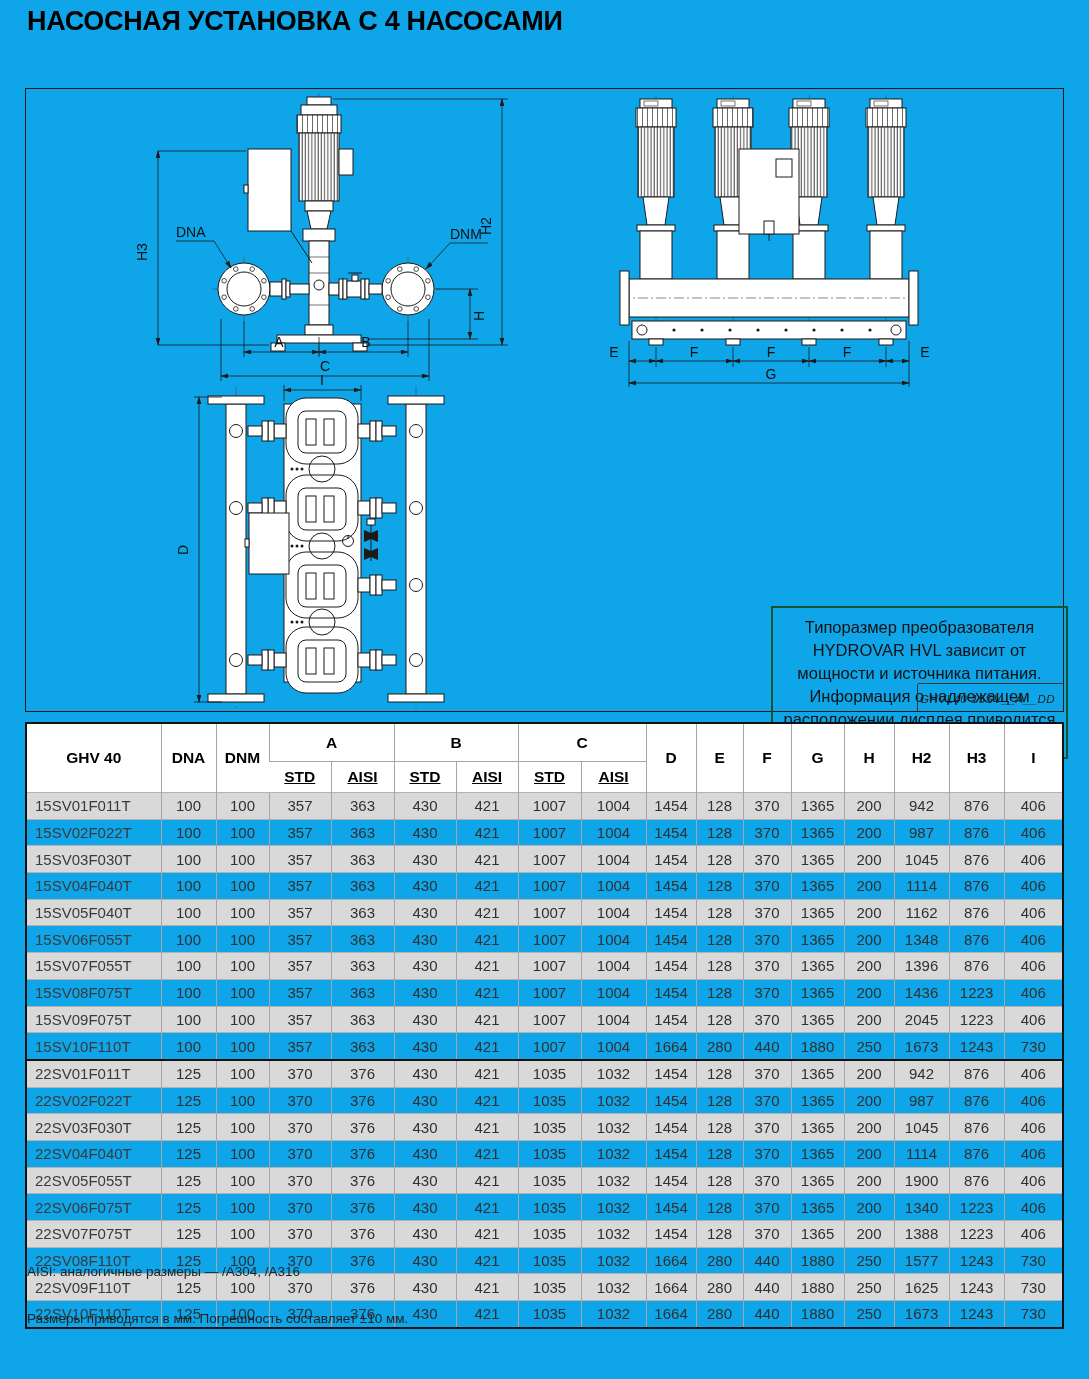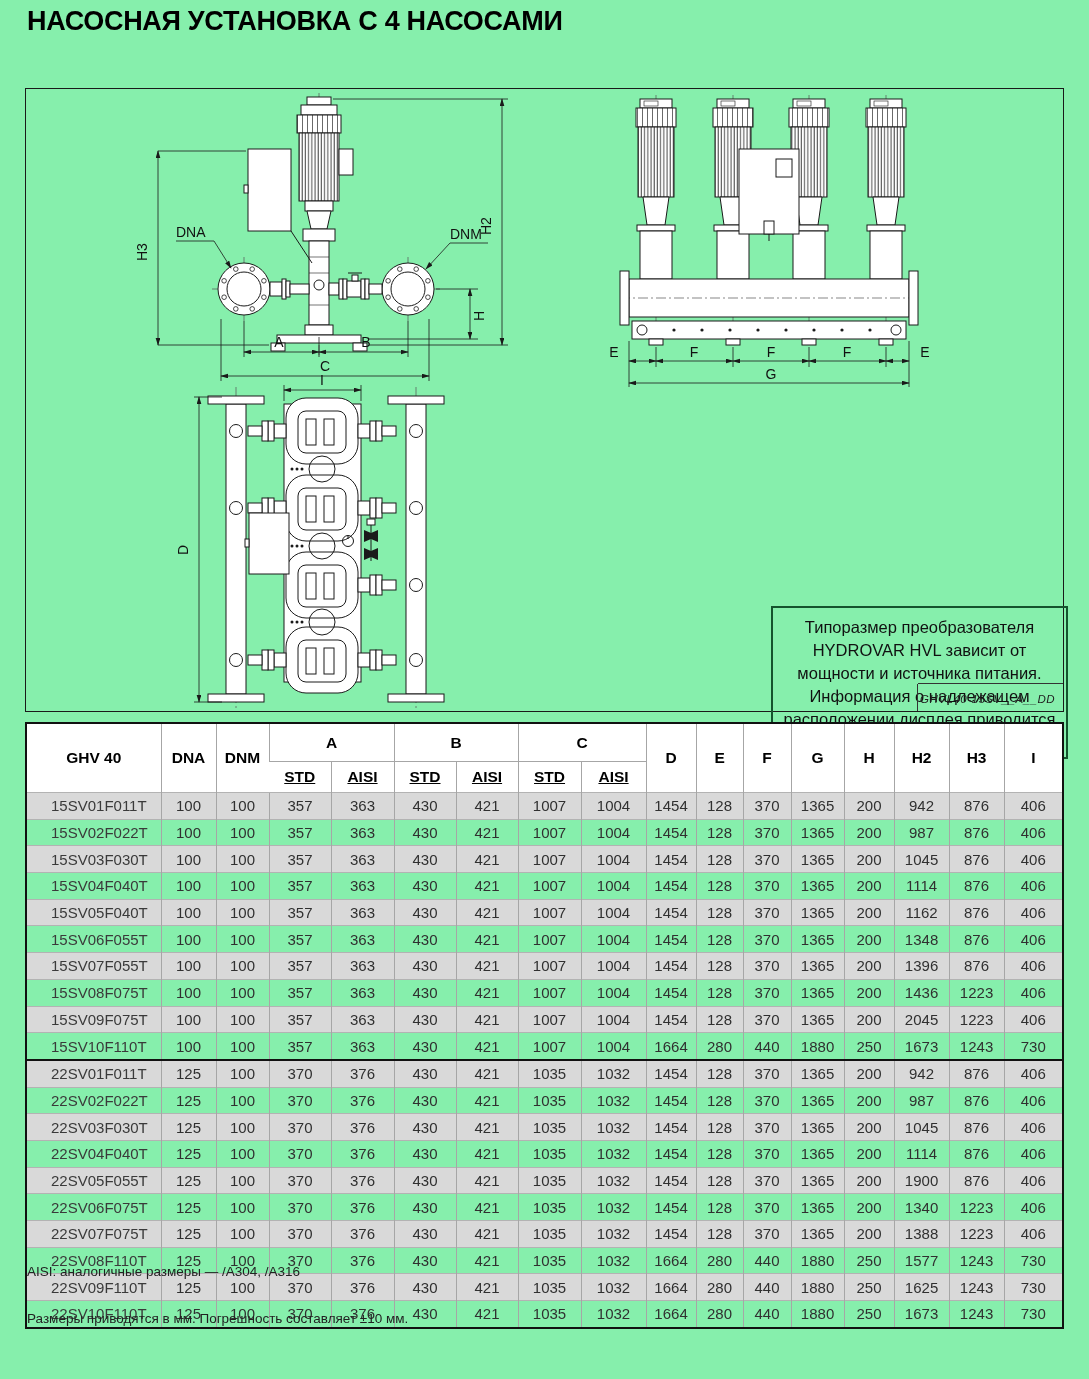--- a/index.html
+++ b/index.html
@@ -1,16 +1,16 @@
 <!DOCTYPE html>
 <html><head>
 <meta charset="utf-8">
 <style>
   html,body{margin:0;padding:0;background:#fff;}
-  #page{position:relative;width:1089px;height:1379px;background:#86efac;
+  #page{position:relative;width:1089px;height:1379px;background:#0ea5e9;
         font-family:"Liberation Sans",sans-serif;color:#111;overflow:hidden;}
   
   #title{position:absolute;left:27px;top:6px;font-weight:bold;font-size:27px;
          line-height:31px;letter-spacing:-0.3px;color:#000;}
   
   #figure{position:absolute;left:25px;top:88px;width:1037px;height:622px;
           border:1px solid #1a1a1a;box-sizing:content-box;}
   #figure svg{display:block;}
   .ln{stroke:#1a1a1a;stroke-width:1;fill:none;}
   .fw{stroke:#1a1a1a;stroke-width:1;fill:#fff;}
@@ -31,21 +31,21 @@
   #spec{position:absolute;left:25px;top:722px;width:1037px;border-collapse:collapse;
         table-layout:fixed;font-size:15px;color:#303030;border:2.5px solid #111;}
   #spec th{font-weight:bold;font-size:15.5px;color:#000;background:#fff;}
   #spec th,#spec td{border-left:1px solid #a6a6a6;padding:0;text-align:center;
         vertical-align:middle;overflow:hidden;white-space:nowrap;}
   #spec th:first-child,#spec td:first-child{border-left:none;text-align:center;}
   #spec thead tr.r1 th{height:37px;}
   #spec thead tr.r2 th{height:30px;text-decoration:underline;}
   #spec th.grphead{border-bottom:1px solid #a6a6a6;}
   #spec tbody td{height:25.7px;border-top:1px solid #b3b3b3;}
-  #spec td.model{text-align:left;padding-left:24px;color:#3a3a3a;margin-top:42px;}
+  #spec td.model{text-align:left;padding-left:8px;color:#3a3a3a;margin-top:42px;}
   #spec tr.shade td{background:#d9d9d9;}
   #spec tr.grp td{border-top:2.5px solid #111;}
   
   .footnote{position:absolute;left:27px;font-size:13.5px;color:#222;margin-top:8px;}
   #note1{top:1303px;}
   #note2{top:1256px;}
   #doccode{position:absolute;top:1293px;left:25px;width:1012px;text-align:right;
            font-size:14px;color:#333;}
 </style>
 </head>

